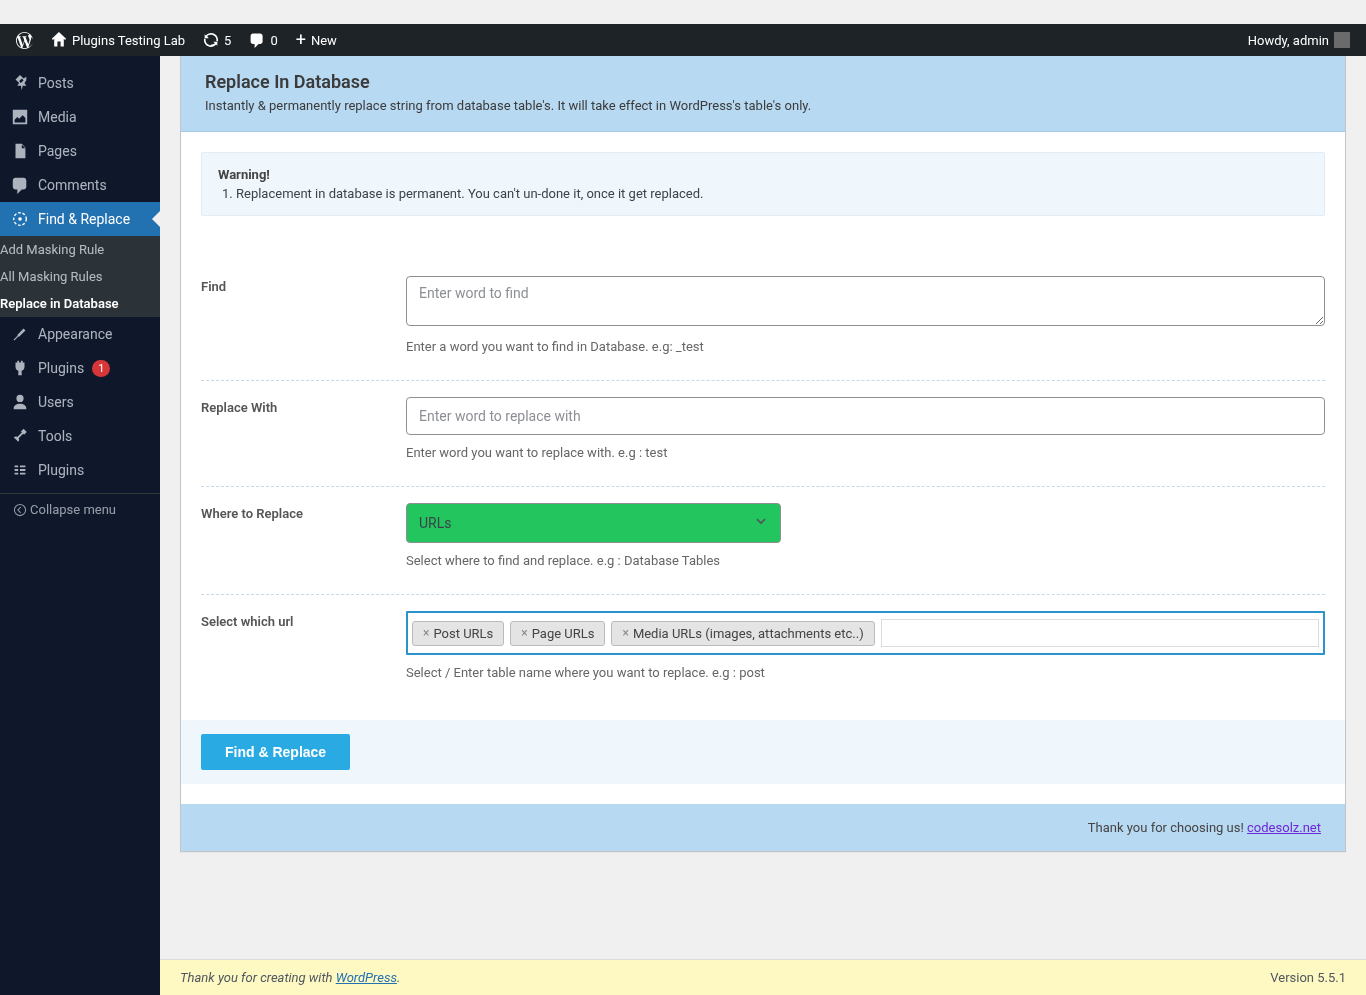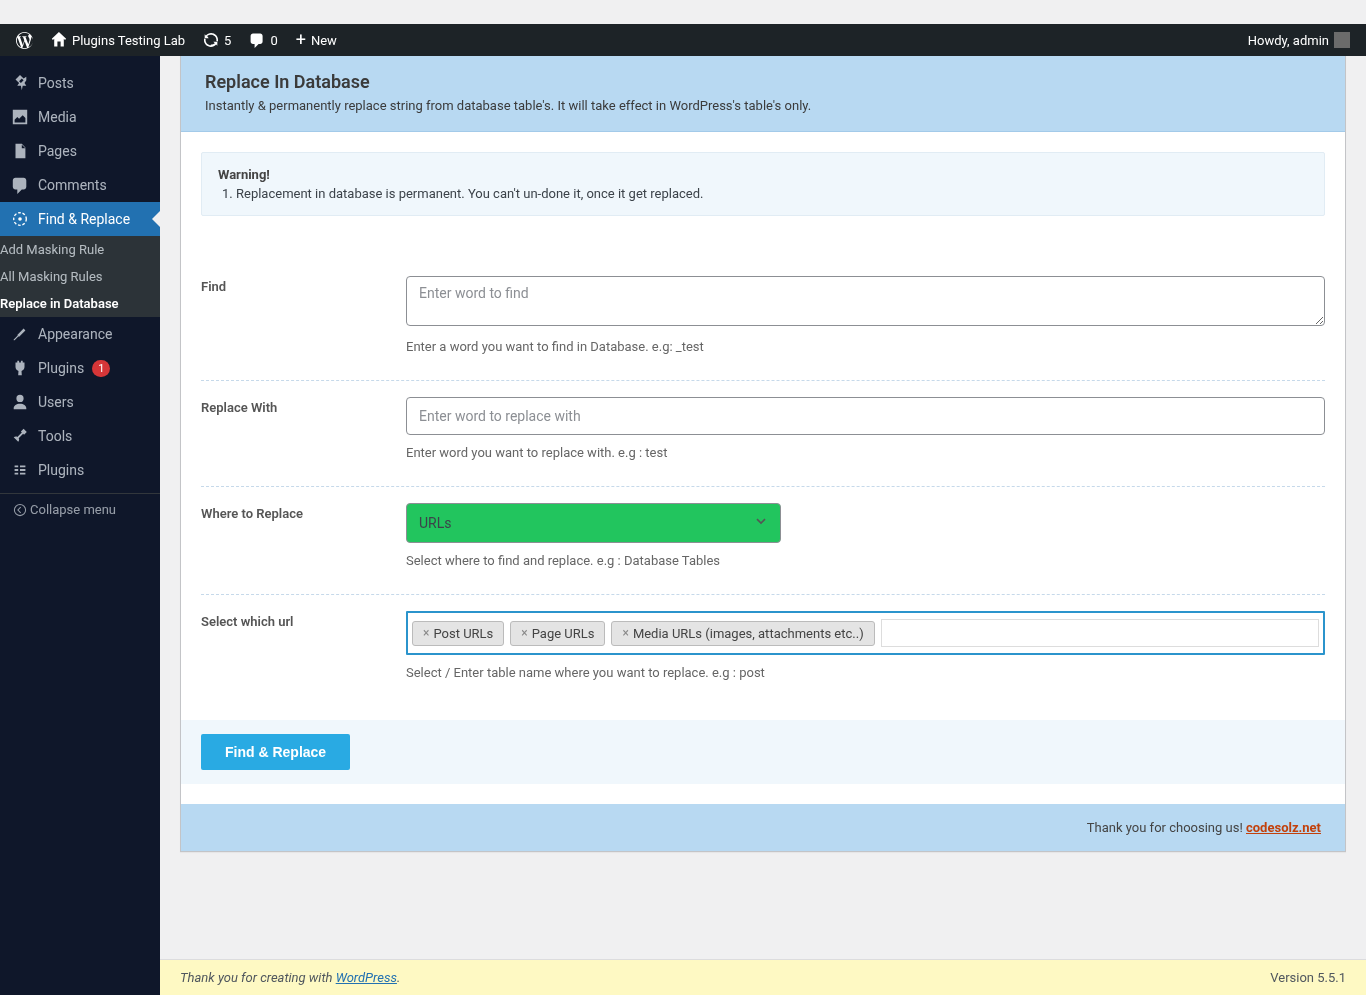--- a/index.html
+++ b/index.html
@@ -54,21 +54,21 @@
     
     .multi-select { border: 2px solid #2b94cc; border-radius: 1px; padding: 6px 4px; display: flex; gap: 6px; flex-wrap: wrap; min-height: 44px; align-items: center; }
     .multi-pad { flex:1; min-width:100px; border:1px solid #ddd; background:#fff; height:28px; }
     .tag { background: #e4e4e4; border: 1px solid #bbb; border-radius: 3px; padding: 4px 10px; font-size: 13px; display: inline-flex; align-items: center; gap: 4px; cursor: default; color: #444; }
     .tag-x { font-size: 12px; color: #888; cursor: pointer; }
     
     .action-bar { background: #f0f7fc; padding: 14px 20px; }
     .primary-btn { background: #29aae3; color: #fff; border: none; padding: 10px 24px; font-size: 14px; font-weight: 600; cursor: pointer; border-radius: 2px; }
     
     .footer-banner { background: #b8d9f2; padding: 16px 24px; text-align: right; font-size: 13px; color: #444; margin-top: 20px; }
-    .footer-banner a { color: #c2410c; text-decoration: underline; font-weight: bold; }
+    .footer-banner a { color: #6d28d9; text-decoration: underline; }
     
     .wp-footer { position: fixed; bottom: 0; left: 160px; right: 0; background: #fef9c3; padding: 10px 20px; display: flex; justify-content: space-between; font-size: 13px; color: #50575e; border-top: 1px solid #dcdcde; font-style: italic; }
     .wp-footer a { color: #2271b1; text-decoration: underline; font-style: italic; }
     .wp-footer .ver { font-style: normal; }
     
     svg { fill: currentColor; }
   </style>
 </head>
 <body>
 

